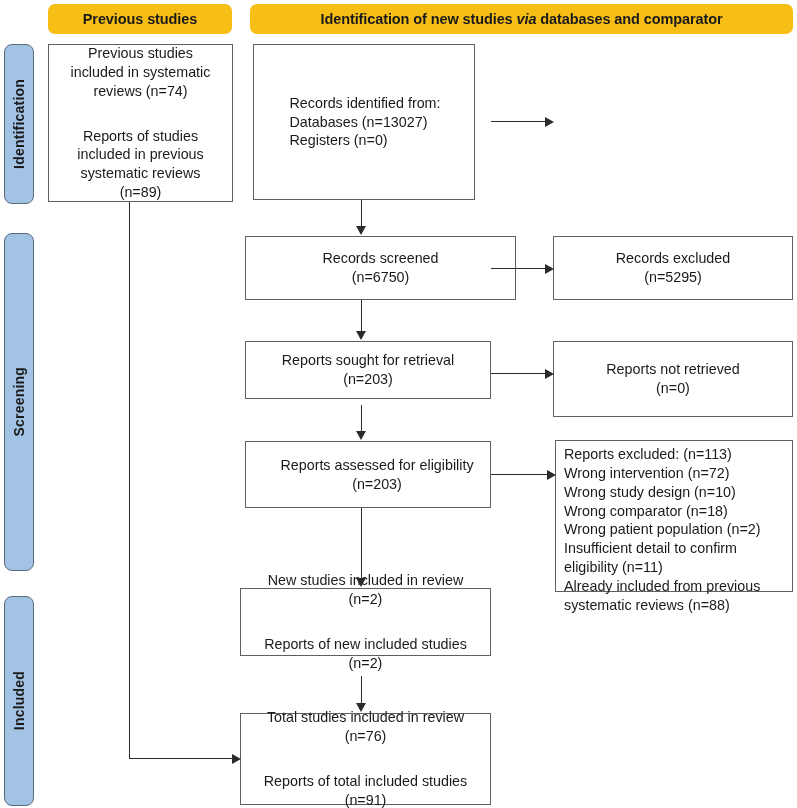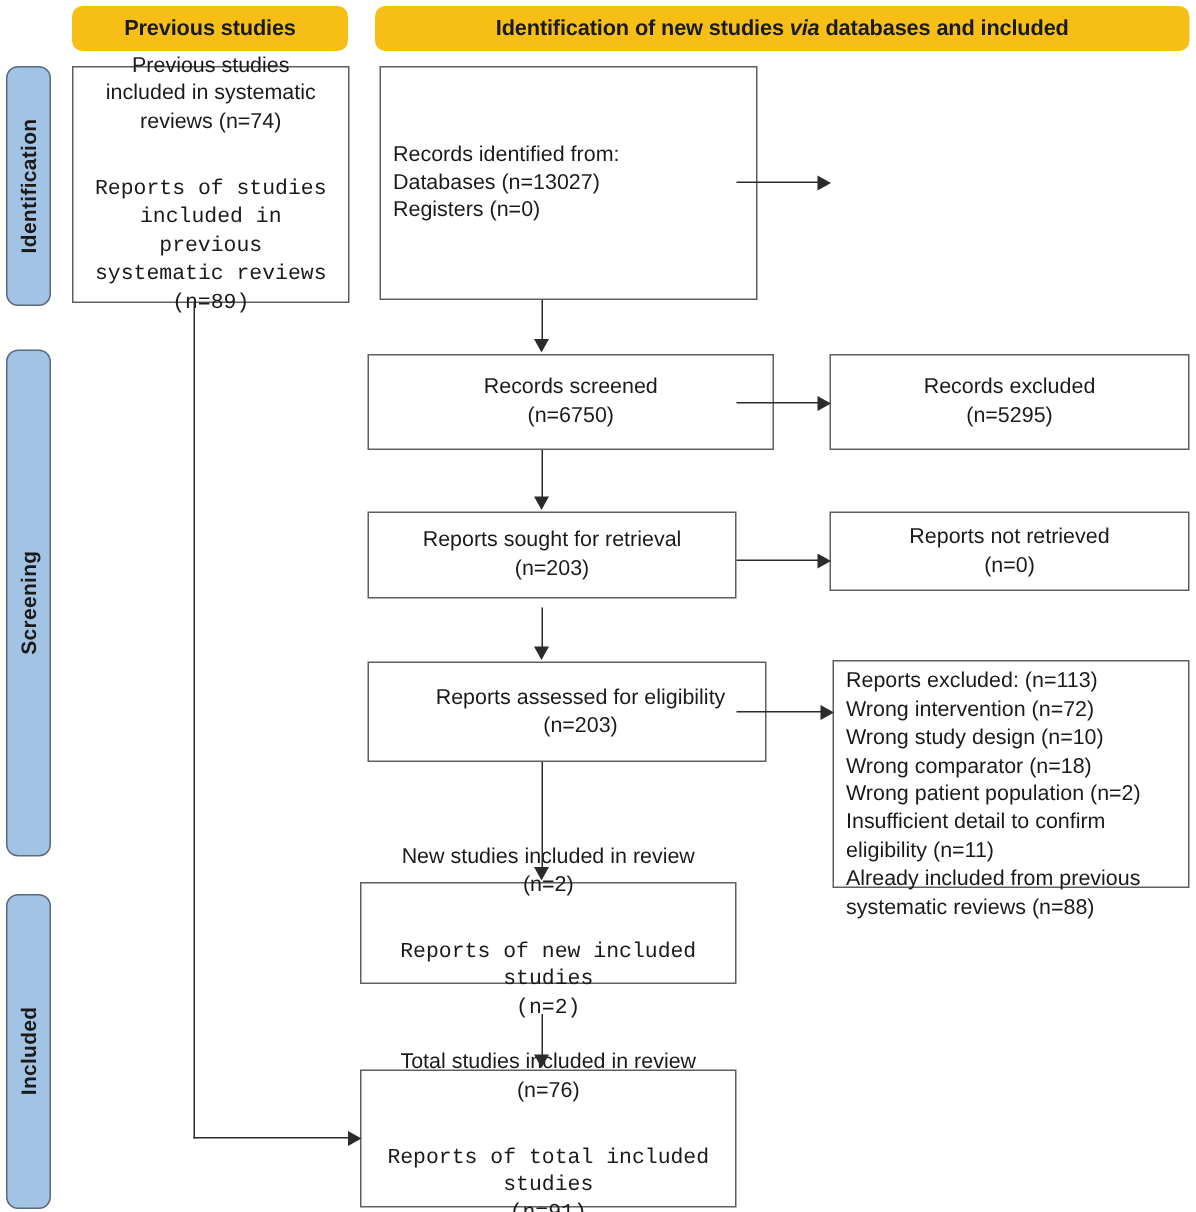--- a/index.html
+++ b/index.html
@@ -64,21 +64,21 @@
     box-sizing: border-box;
     display: flex;
     flex-direction: column;
     justify-content: center;
     font-size: 14.3px;
     line-height: 1.32;
     color: #1a1a1a;
   }
   .box .ctr { text-align: center; padding: 0 6px; white-space: pre-line; }
   .box .lft { text-align: left; padding: 0 6px 0 8px; white-space: pre-line; }
-  .box .grp + .grp { margin-top: 26px; font-family: Liberation Mono, monospace; }
+  .box .grp + .grp { margin-top: 26px; }
 
   
   .ln {
     position: absolute;
     background: #2b2b2b;
   }
   .ln.v { width: 1.4px; }
   .ln.h { height: 1.4px; }
   .arrow-d, .arrow-r {
     position: absolute;
@@ -98,21 +98,21 @@
 </head>
 <body>
 
 <div id="diagram">
 
   <div class="hdr" style="left:48px; top:4px; width:184px; height:30px;">
     <span>Previous studies</span>
   </div>
 
   <div class="hdr" style="left:250px; top:4px; width:543px; height:30px;">
-    <span><span>Identification of new studies </span><i>via</i><span> databases and included</span></span>
+    <span><span>Identification of new studies </span><i>via</i><span> databases and comparator</span></span>
   </div>
 
   <div class="stage" style="left:4px; top:44px; width:28px; height:158px;">
     <span>Identification</span>
   </div>
   <div class="stage" style="left:4px; top:233px; width:28px; height:336px;">
     <span>Screening</span>
   </div>
   <div class="stage" style="left:4px; top:596px; width:28px; height:208px;">
     <span>Included</span>
@@ -121,21 +121,21 @@
   <div class="box" style="left:48px; top:44px; width:185px; height:158px;">
     <div class="ctr grp">Previous studies
 included in systematic
 reviews (n=74)</div>
     <div class="ctr grp">Reports of studies
 included in previous
 systematic reviews
 (n=89)</div>
   </div>
 
-  <div class="box" style="left:253px; top:44px; width:252px; height:156px;">
+  <div class="box" style="left:253px; top:44px; width:222px; height:156px;align-items:center;">
     <div class="lft">Records identified from:
     Databases (n=13027)
     Registers (n=0)</div>
   </div>
 
 
   <div class="box" style="left:245px; top:236px; width:271px; height:64px;">
     <div class="ctr">Records screened
 (n=6750)</div>
   </div>
@@ -143,26 +143,26 @@
   <div class="box" style="left:553px; top:236px; width:240px; height:64px;">
     <div class="ctr">Records excluded
 (n=5295)</div>
   </div>
 
   <div class="box" style="left:245px; top:341px; width:246px; height:58px;">
     <div class="ctr">Reports sought for retrieval
 (n=203)</div>
   </div>
 
-  <div class="box" style="left:553px; top:341px; width:240px; height:53px;">
+  <div class="box" style="left:553px; top:341px; width:240px; height:76px;">
     <div class="ctr">Reports not retrieved
 (n=0)</div>
   </div>
 
-  <div class="box" style="left:245px; top:441px; width:266px; height:67px;padding-left:18px;">
+  <div class="box" style="left:245px; top:441px; width:246px; height:67px;padding-left:18px;">
     <div class="ctr">Reports assessed for eligibility
 (n=203)</div>
   </div>
 
   <div class="box" style="left:555px; top:440px; width:238px; height:152px; justify-content:flex-start; padding-top:4px;">
     <div class="lft">Reports excluded: (n=113)
   Wrong intervention (n=72)
   Wrong study design (n=10)
   Wrong comparator (n=18)
   Wrong patient population (n=2)

